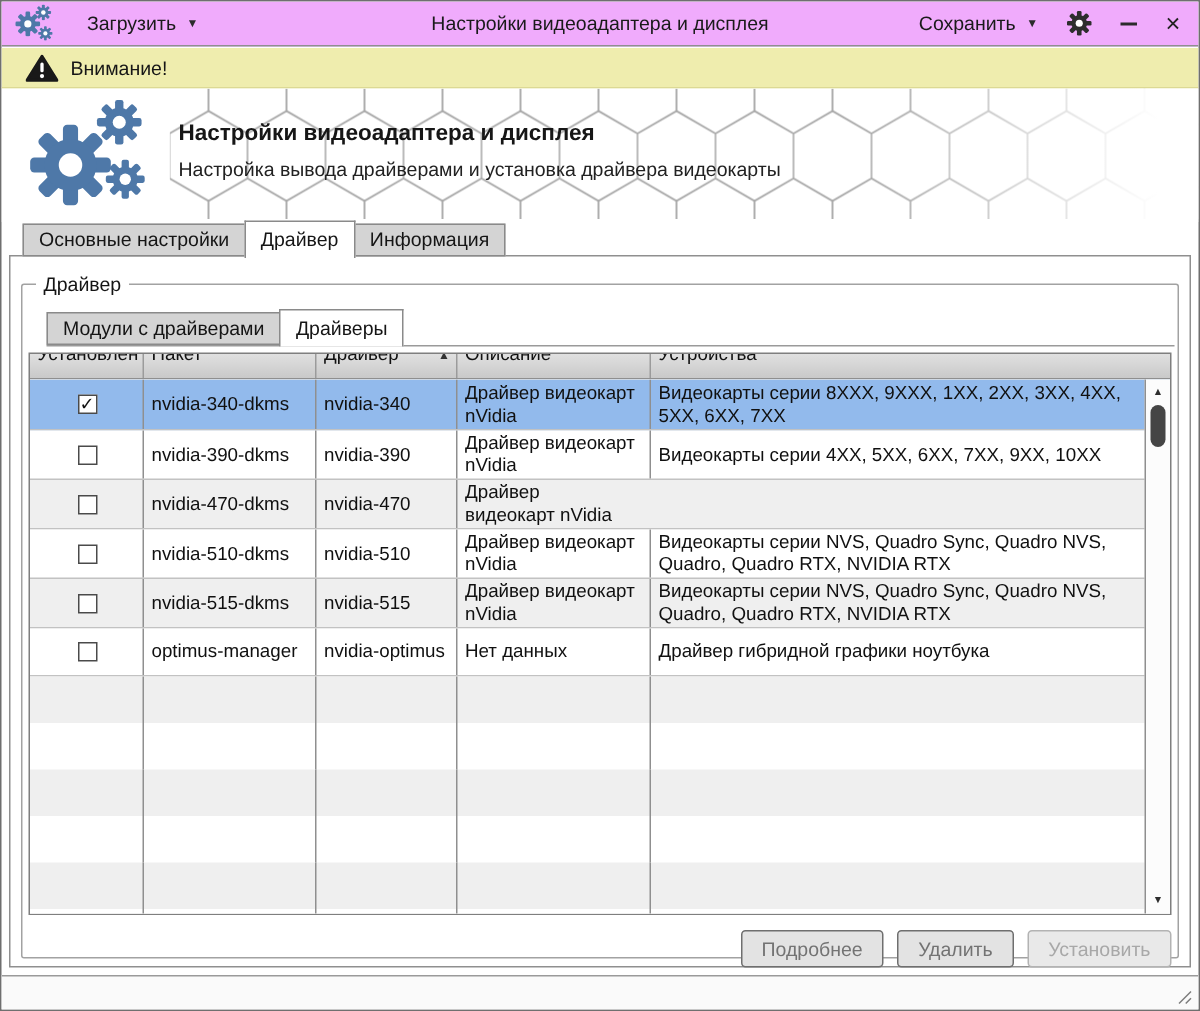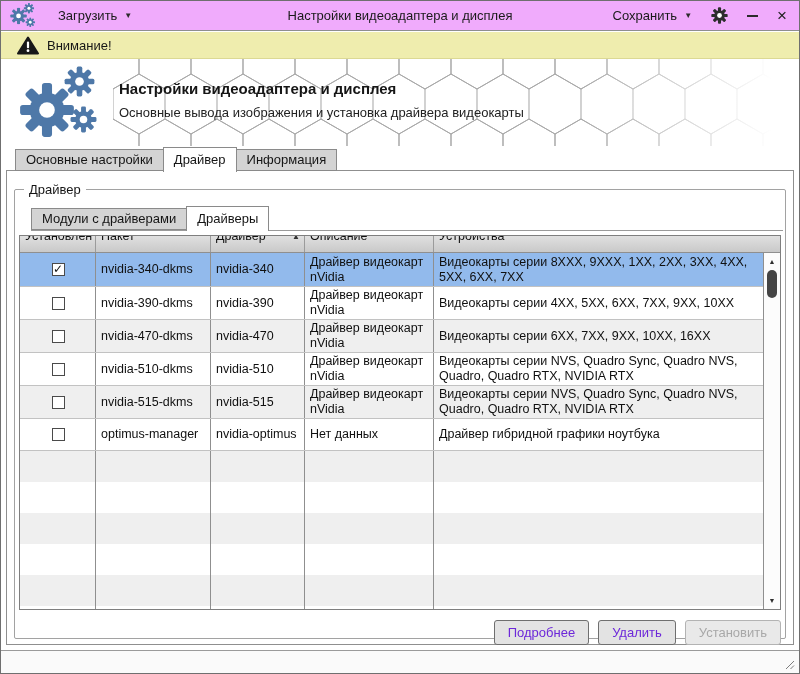--- a/index.html
+++ b/index.html
@@ -95,21 +95,21 @@
   .sb-btn { position:absolute; left:0; right:0; height:15px; display:flex;
             align-items:center; justify-content:center; font-size:7px; color:#2e2e2e;
             cursor:pointer; }
   .sb-btn.up { top:1px; } .sb-btn.down { bottom:1px; }
   .sb-thumb { position:absolute; top:17px; left:3px; width:10px; height:28px;
               background:#454545; border-radius:5px; cursor:grab; }
 
   
   .btnrow { position:absolute; top:423px; right:4px; display:flex; gap:9px; }
   .btnrow button { height:25px; padding:0 13px; font:13px "Liberation Sans","DejaVu Sans",sans-serif;
-                   color:#6d28d9; background:#e3e3e3; border:1px solid #6f6f6f;
+                   color:#737373; background:#e3e3e3; border:1px solid #6f6f6f;
                    border-radius:3px; cursor:pointer; }
   .btnrow button.off { background:#e9e9e9; border-color:#b3b3b3; color:#a8a8a8; cursor:default; }
 
   
   .statusbar { position:absolute; bottom:0; left:0; right:0; height:23px; background:#fafafa;
                border-top:1px solid #9a9a9a; }
   .grip { position:absolute; right:4px; bottom:3px; cursor:nwse-resize; }
 </style>
 </head>
 <body>
@@ -192,21 +192,21 @@
     </div>
     <span class="hdr-icon">
       <svg width="88" height="76" viewBox="0 0 88 76" style="--gc:#4e78a8">
         <use href="#gear" x="0" y="16" width="56" height="56"></use>
         <use href="#gear" x="45" y="0" width="31" height="31"></use>
         <use href="#gear" x="51" y="40" width="27" height="27"></use>
       </svg>
     </span>
     <div class="hdr-text">
       <div class="hdr-title">Настройки видеоадаптера и дисплея</div>
-      <div class="hdr-sub">Основные вывода изображения и установка драйвера видеокарты</div>
+      <div class="hdr-sub">Настройка вывода драйверами и установка драйвера видеокарты</div>
     </div>
   </div>
 
   <div class="tabs outer-tabs">
     <div class="tab">Основные настройки</div>
     <div class="tab active">Драйвер</div>
     <div class="tab">Информация</div>
   </div>
 
   <div class="panel">
@@ -256,21 +256,20 @@
               <div class="cell">Драйвер видеокарт nVidia</div>
               <div class="cell">Видеокарты серии 4XX, 5XX, 6XX, 7XX, 9XX, 10XX</div>
             </div>
             <div class="trow alt">
               <div class="cell c-check">
                 <div class="cb"></div>
               </div>
               <div class="cell">nvidia-470-dkms</div>
               <div class="cell">nvidia-470</div>
               <div class="cell">Драйвер видеокарт nVidia</div>
-              <div class="cell">Видеокарты серии 6XX, 7XX, 9XX, 10XX, 16XX</div>
             </div>
             <div class="trow">
               <div class="cell c-check">
                 <div class="cb"></div>
               </div>
               <div class="cell">nvidia-510-dkms</div>
               <div class="cell">nvidia-510</div>
               <div class="cell">Драйвер видеокарт nVidia</div>
               <div class="cell">Видеокарты серии NVS, Quadro Sync, Quadro NVS, Quadro, Quadro RTX, NVIDIA RTX</div>
             </div>

